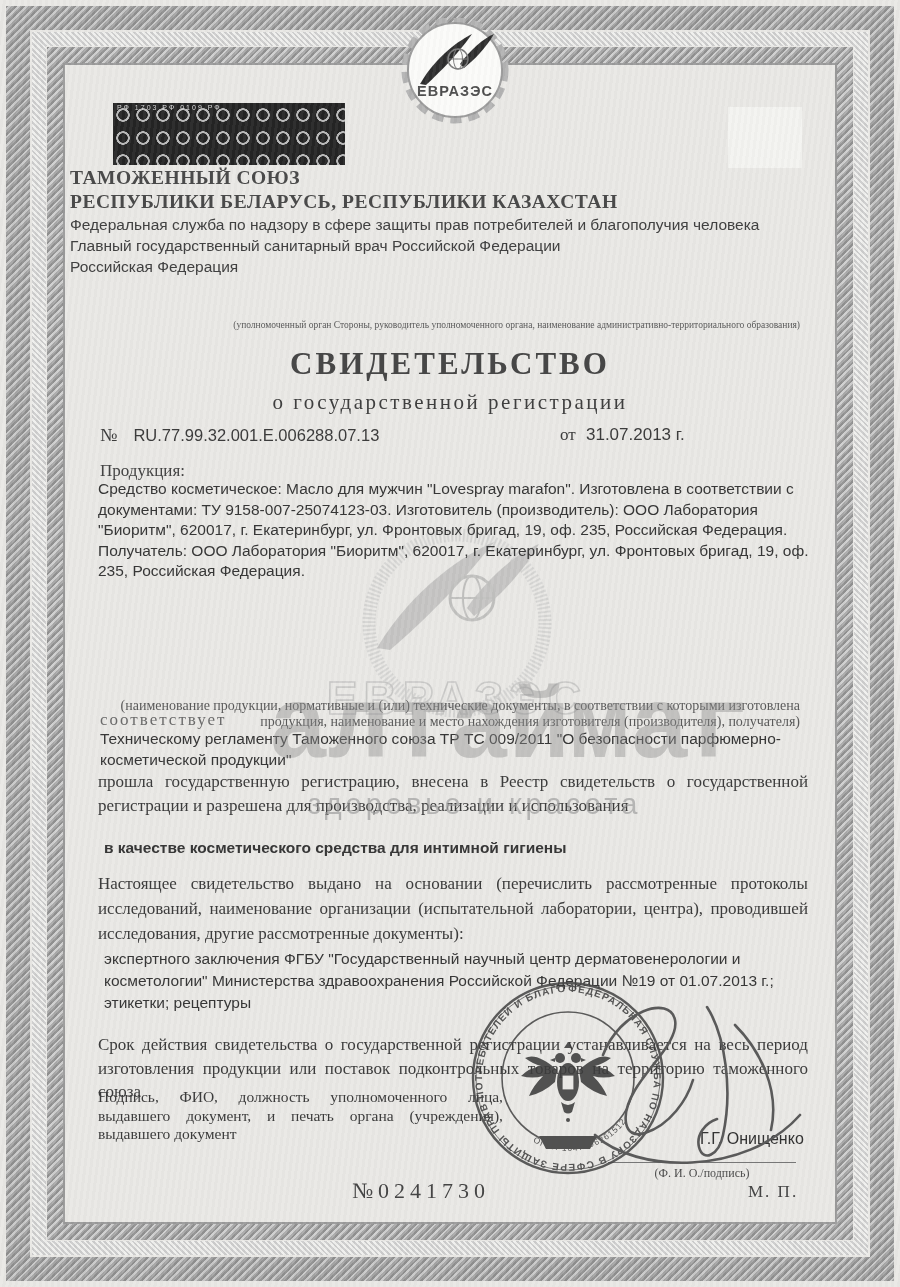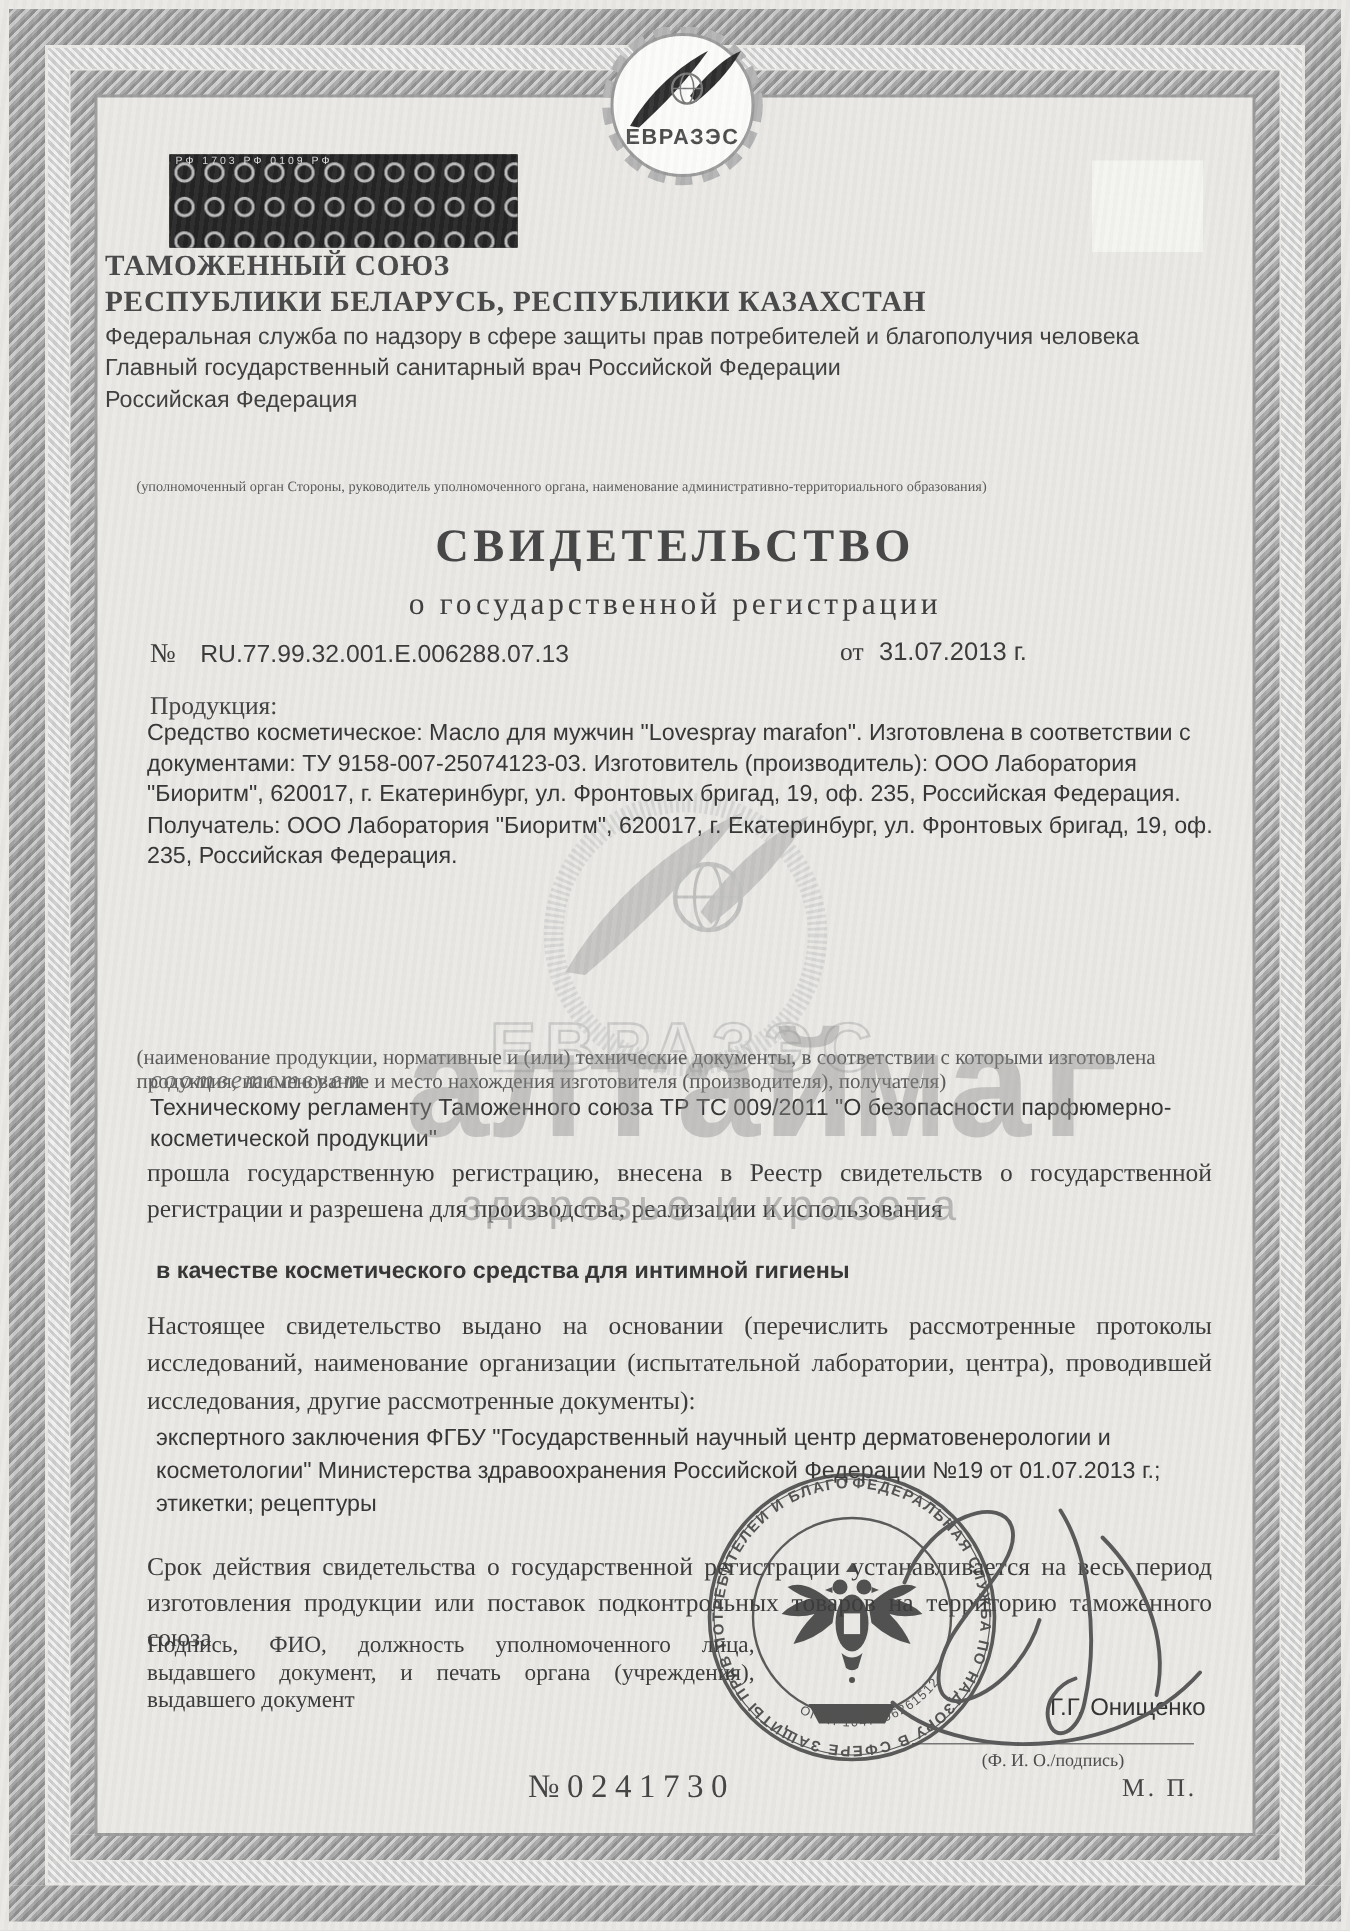--- a/index.html
+++ b/index.html
@@ -28,35 +28,35 @@
       radial-gradient(circle 8px at 10px 12px, #242424 4.5px, #b9b9b9 5px 6.5px, #242424 7px),
       radial-gradient(circle 8px at 0px 0px, #242424 4.5px, #b9b9b9 5px 6.5px, #242424 7px);
     background-size:20px 23px;}
   .strip .micro{position:absolute;top:1px;left:4px;font-family:"Liberation Sans",sans-serif;
     font-size:7px;color:#dcdcdc;letter-spacing:2px;white-space:nowrap;}
   .patch{position:absolute;left:728px;top:107px;width:74px;height:61px;background:#f3f3f0;}
   
   .hdr{position:absolute;left:70px;right:70px;top:166px;text-align:left;}
   .hdr .b{font-weight:bold;font-size:19.5px;line-height:24px;color:#4a4a4a;letter-spacing:.5px;}
   .hdr .s{font-family:"Liberation Sans","DejaVu Sans",sans-serif;font-size:15.5px;line-height:21px;color:#414141;}
-  .note{position:absolute;text-align:left;font-size:9.5px;color:#5a5a5a;left:91px;right:100px;}
+  .note{position:absolute;text-align:right;font-size:9.5px;color:#5a5a5a;left:91px;right:100px;}
   .title-main{position:absolute;left:0;right:0;top:346px;text-align:center;font-weight:bold;
     font-size:31px;letter-spacing:3px;color:#474747;}
   .title-sub{position:absolute;left:0;right:0;top:390px;text-align:center;
     font-size:21px;letter-spacing:2.5px;color:#3f3f3f;}
   .numrow{position:absolute;left:100px;right:95px;top:425px;font-size:17px;color:#3c3c3c;}
   .numrow .no{font-size:18px;}
   .numrow .val{font-family:"Liberation Sans","DejaVu Sans",sans-serif;font-size:16.5px;margin-left:12px;}
   .numrow .date{position:absolute;left:460px;top:0;}
   .numrow .date .v{font-family:"Liberation Sans","DejaVu Sans",sans-serif;margin-left:6px;}
   .prod-label{position:absolute;left:100px;top:461px;font-size:17px;color:#444;}
   .prod-text{position:absolute;left:98px;width:712px;top:479px;
     font-family:"Liberation Sans","DejaVu Sans",sans-serif;font-size:15.5px;line-height:20.5px;color:#373737;}
   .footnote{top:698px;font-size:14px;letter-spacing:0;}
-  .sootv{position:absolute;left:100px;top:710px;font-size:17px;letter-spacing:2px;color:#6b6b6b;font-style:italic;}
+  .sootv{position:absolute;left:100px;top:710px;font-size:17px;letter-spacing:2px;color:#6b6b6b;}
   .compl{position:absolute;left:100px;width:700px;top:728px;
     font-family:"Liberation Sans","DejaVu Sans",sans-serif;font-size:15.5px;line-height:21px;color:#373737;}
   .reg{position:absolute;left:98px;width:710px;top:770px;font-size:17px;line-height:23.5px;
     text-align:justify;color:#3c3c3c;}
   .usage{position:absolute;left:104px;width:700px;top:839px;
     font-family:"Liberation Sans","DejaVu Sans",sans-serif;font-size:15.5px;color:#373737;font-weight:bold;}
   .basis{position:absolute;left:98px;width:710px;top:871px;font-size:17px;line-height:25px;
     text-align:justify;color:#3c3c3c;}
   .docs{position:absolute;left:104px;width:700px;top:948px;
     font-family:"Liberation Sans","DejaVu Sans",sans-serif;font-size:15.5px;line-height:22px;color:#373737;}

